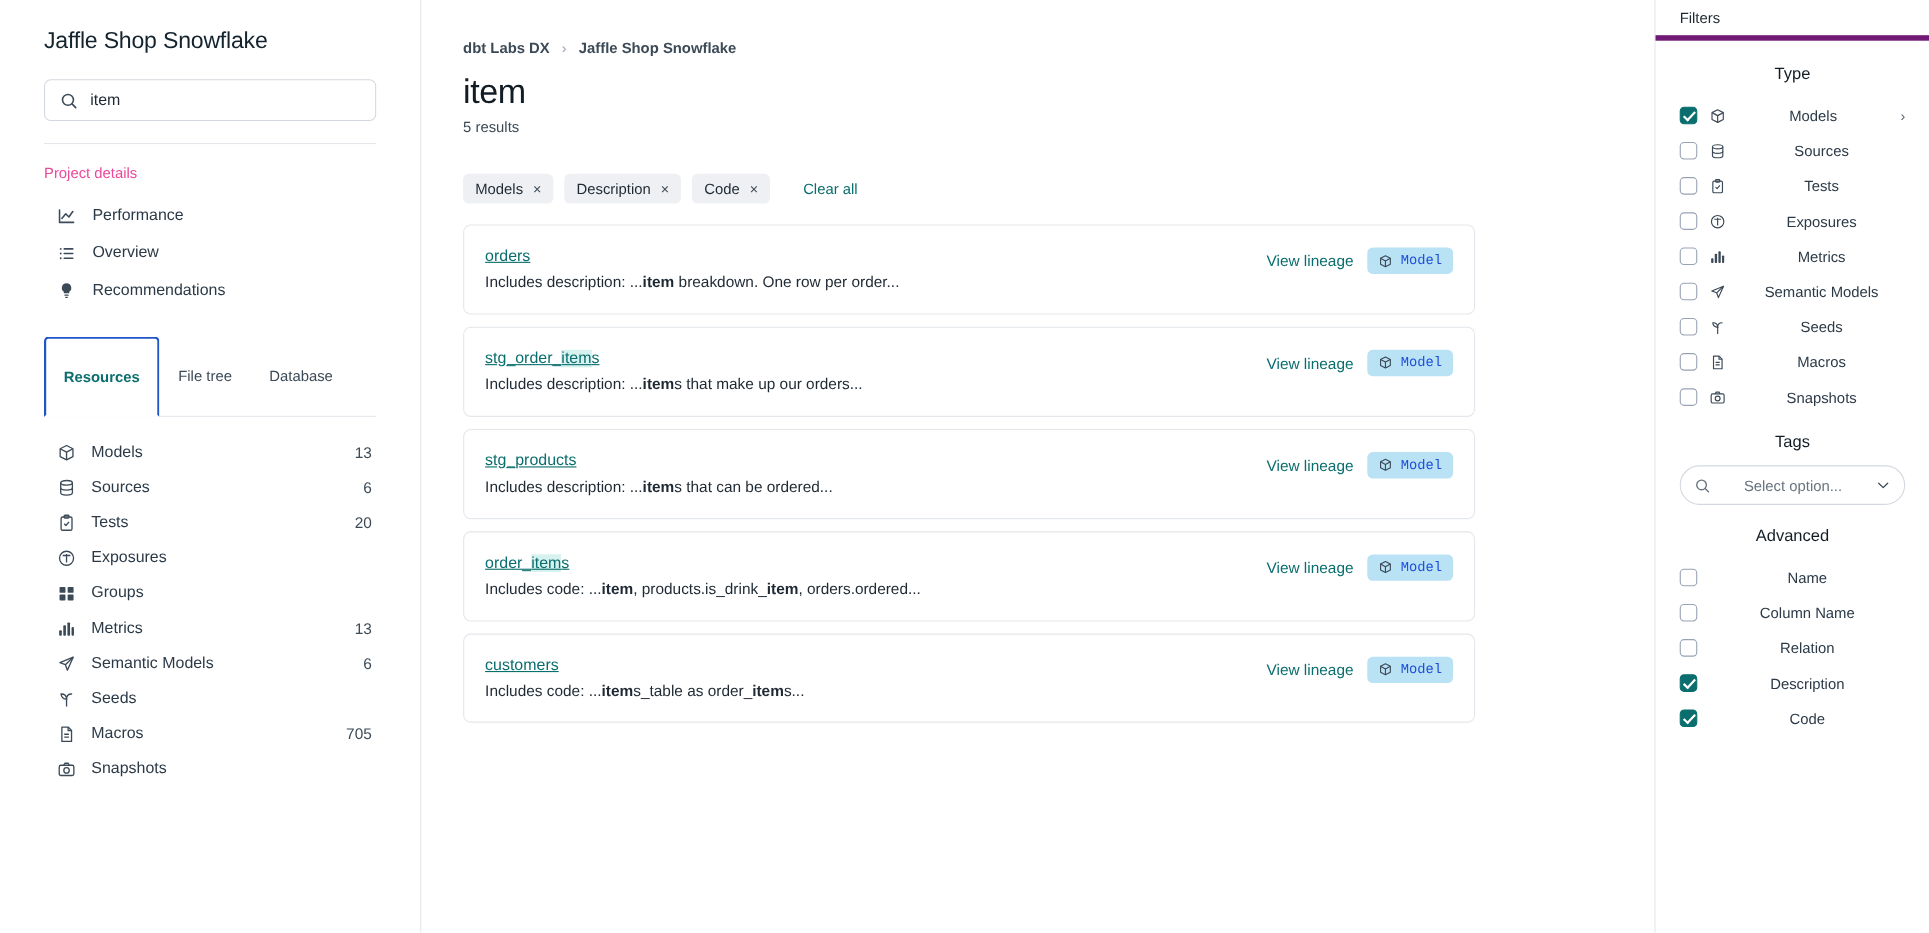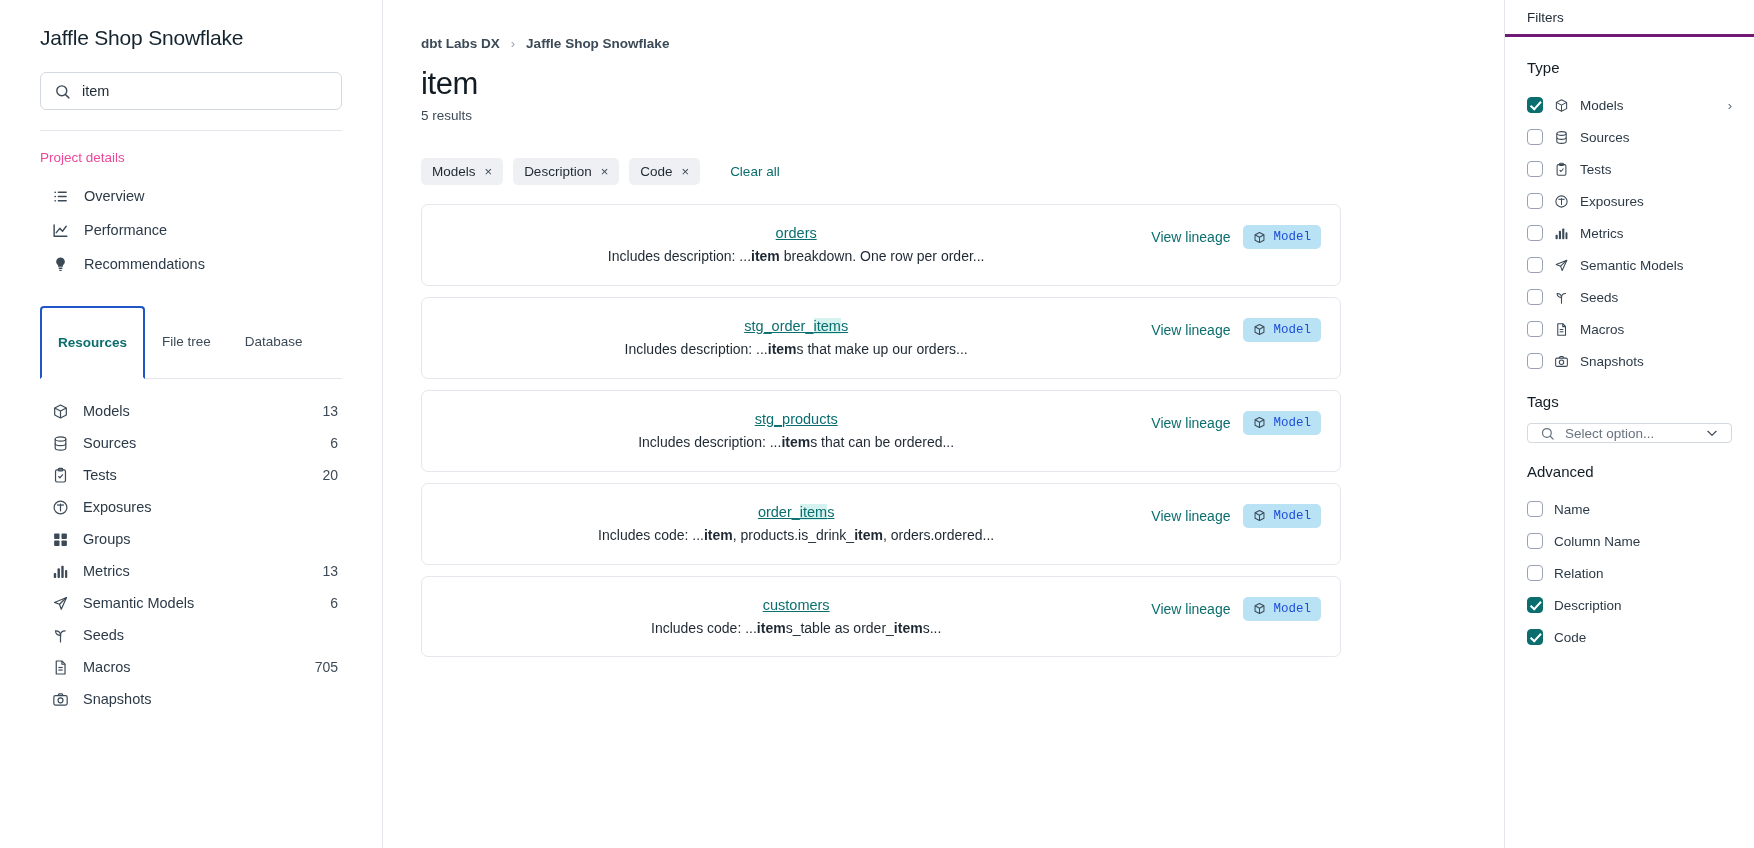--- a/index.html
+++ b/index.html
@@ -86,21 +86,21 @@
     display: inline-flex; align-items: center; gap: 9px;
     background: #eef0f3; border-radius: 5px; padding: 6px 11px;
     font-size: 13.5px; color: #1f2933; cursor: pointer;
   }
   .chip .x { color: #3c4a57; font-size: 13px; line-height: 1; }
   .clear-all {
     font-size: 13.5px; color: #0b6e6e; cursor: pointer; margin-left: 20px;
     text-decoration: none;
   }
 
-  .cards { display: flex; flex-direction: column; gap: 11px; max-width: 920px; text-align: center; }
+  .cards { display: flex; flex-direction: column; gap: 11px; max-width: 920px; }
   .card {
     border: 1px solid #e4e7ec; border-radius: 7px;
     padding: 19px 19px 19px 19px; display: flex; align-items: flex-start;
     background: #fff; min-height: 78px;
   }
   .card-body { flex: 1; min-width: 0; }
   .card-link {
     font-size: 14.5px; color: #0b6e6e; text-decoration: underline;
     cursor: pointer; display: inline-block; margin-bottom: 6px;
   }
@@ -118,23 +118,23 @@
     font-family: "Liberation Mono", monospace; white-space: nowrap;
   }
 
   
   .filters {
     width: 250px; flex: 0 0 250px; border-left: 1px solid #e4e7ec;
     height: 848px; background: #fff;
   }
   .filters-head {
     height: 37px; display: flex; align-items: center; padding: 0 22px;
-    border-bottom: 3px solid #701a75; font-size: 13.5px; color: #1f2933;
-  }
-  .filters-body { padding: 22px 22px 0 22px; }
+    border-bottom: 5px solid #701a75; font-size: 13.5px; color: #1f2933;
+  }
+  .filters-body { padding: 22px 22px 0 22px; text-align: center; }
   .filter-title {
     font-size: 15px; color: #121c24; margin-bottom: 13px; font-weight: 400;
   }
   .filter-row {
     display: flex; align-items: center; gap: 11px; height: 32px; cursor: pointer;
   }
   .cb {
     width: 16px; height: 16px; flex: 0 0 16px; border: 1.6px solid #98a2b3;
     border-radius: 4px; background: #fff; position: relative;
   }
@@ -142,21 +142,21 @@
   .cb.checked::after {
     content: ""; position: absolute; left: 4.6px; top: 1.4px;
     width: 4px; height: 8.5px; border: solid #fff;
     border-width: 0 2px 2px 0; transform: rotate(43deg);
   }
   .filter-row .f-label { font-size: 13.5px; color: #2c3a47; flex: 1; }
   .chev-right { color: #5a6975; font-size: 13px; }
   .sec-gap { height: 16px; }
   .select-box {
     display: flex; align-items: center; gap: 10px;
-    height: 20px; border: 1px solid #d4d9e0; border-radius: 4px;
+    height: 36px; border: 1px solid #d4d9e0; border-radius: 18px;
     padding: 0 12px; margin-bottom: 4px; cursor: pointer;
   }
   .select-box .ph { flex: 1; font-size: 13.5px; color: #67737f; }
 </style>
 </head>
 <body>
 
 <div class="app">
 
   <aside class="sidebar">
@@ -167,37 +167,37 @@
           <circle cx="11" cy="11" r="7"></circle>
           <line x1="16.5" y1="16.5" x2="21" y2="21"></line>
         </svg>
       <input type="text" id="search-input" value="item" style="">
     </div>
 
     <div class="divider"></div>
 
     <div class="section-label">Project details</div>
 
+    <div class="nav-item">
+      <svg class="ico" viewBox="0 0 24 24" fill="none" stroke="currentColor" stroke-width="2" stroke-linecap="round" stroke-linejoin="round">
+          <polyline points="3,4 3,20 21,20"></polyline>
+          <polyline points="6,15 11,9 15,13 20,6"></polyline>
+        </svg>
+      <span>Performance</span>
+    </div>
     <div class="nav-item">
       <svg class="ico" viewBox="0 0 24 24" fill="none" stroke="currentColor" stroke-width="2" stroke-linecap="round">
           <line x1="9" y1="6" x2="20" y2="6"></line>
           <line x1="9" y1="12" x2="20" y2="12"></line>
           <line x1="9" y1="18" x2="20" y2="18"></line>
           <circle cx="4.5" cy="6" r="1.2" fill="currentColor" stroke="none"></circle>
           <circle cx="4.5" cy="12" r="1.2" fill="currentColor" stroke="none"></circle>
           <circle cx="4.5" cy="18" r="1.2" fill="currentColor" stroke="none"></circle>
         </svg>
       <span>Overview</span>
-    </div>
-    <div class="nav-item">
-      <svg class="ico" viewBox="0 0 24 24" fill="none" stroke="currentColor" stroke-width="2" stroke-linecap="round" stroke-linejoin="round">
-          <polyline points="3,4 3,20 21,20"></polyline>
-          <polyline points="6,15 11,9 15,13 20,6"></polyline>
-        </svg>
-      <span>Performance</span>
     </div>
     <div class="nav-item">
       <svg class="ico" viewBox="0 0 24 24" fill="currentColor">
           <path d="M12 2a6 6 0 0 0-3.5 10.9V15h7v-2.1A6 6 0 0 0 12 2z"></path>
           <rect x="9.2" y="16.4" width="5.6" height="1.8" rx="0.8"></rect>
           <rect x="10.3" y="19.3" width="3.4" height="1.8" rx="0.8"></rect>
         </svg>
       <span>Recommendations</span>
     </div>
 

